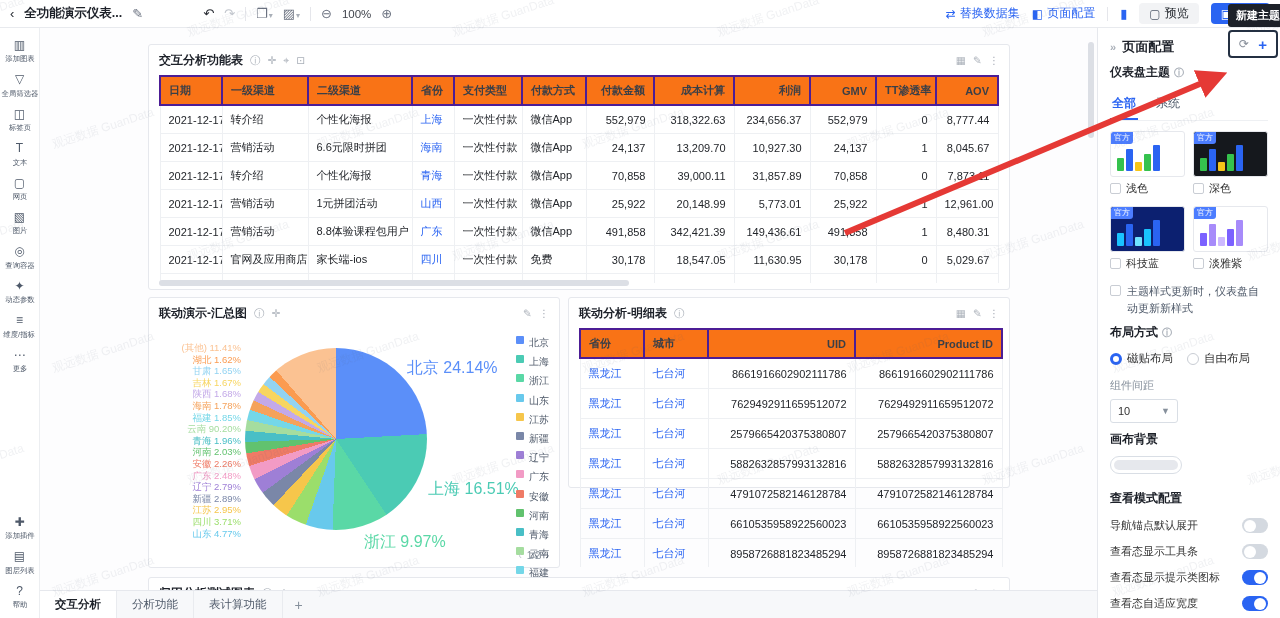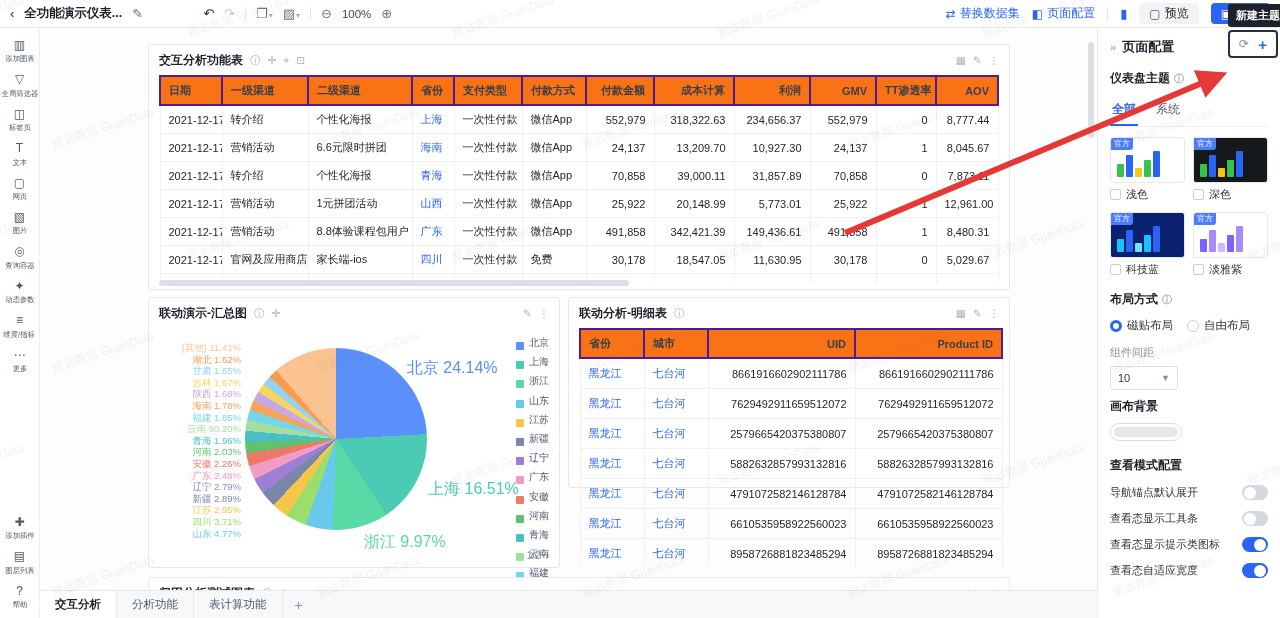--- a/index.html
+++ b/index.html
@@ -50,35 +50,35 @@
 .num{text-align:right}
 .lnk{color:#2A64F2;cursor:pointer}
 .hscroll{position:absolute;left:10px;bottom:3px;width:470px;height:6px;border-radius:3px;background:#DCDFE5;cursor:pointer}
 .vscroll-canvas{position:absolute;right:3px;top:14px;width:6px;height:96px;border-radius:3px;background:#DCDFE5;cursor:pointer;z-index:5}
 
 .pie-area{position:relative;height:239px}
 #pie{position:absolute;left:96px;top:20px;width:182px;height:182px;border-radius:50%}
 .pl{position:absolute;font-size:16px;white-space:nowrap}
 .pls{position:absolute;left:2px;width:90px;text-align:right;font-size:9.5px;white-space:nowrap}
 .legend{position:absolute;right:10px;top:8px;display:flex;flex-direction:column;gap:5.2px}
-.lg-item{display:flex;align-items:flex-end;gap:5px;font-size:10px;color:#4E5969;cursor:pointer}
+.lg-item{display:flex;align-items:flex-start;gap:5px;font-size:10px;color:#4E5969;cursor:pointer}
 .lg-item i{width:8px;height:8px;border-radius:1px;display:inline-block;flex:none}
 .lg-page{position:absolute;right:10px;bottom:6px;font-size:10px;color:#86909C;display:flex;gap:5px;align-items:center}
 .lg-page .pg-prev{color:#C3C7CE;cursor:pointer}
 .lg-page .pg-next{color:#4E5969;cursor:pointer}
 
 .btabs{position:absolute;left:40px;top:590px;width:1057px;height:28px;background:#F7F8FA;border-top:1px solid #E6E8ED;display:flex;align-items:stretch;z-index:20}
 .btab{display:flex;align-items:center;padding:0 15px;font-size:11.5px;color:#4E5969;border-right:1px solid #E9EBEF;cursor:pointer;white-space:nowrap}
 .btab.active{background:#fff;color:#1D2129;font-weight:700}
 .btab-add{display:flex;align-items:center;padding:0 12px;color:#86909C;font-size:14px;cursor:pointer}
 
 .rpanel{position:absolute;left:1097px;top:28px;width:183px;bottom:0;background:#fff;border-left:1px solid #E6E8ED;padding:10px 12px;z-index:20;overflow:hidden}
 .rp-header{display:flex;align-items:center;gap:6px;font-size:13px;font-weight:700;color:#1D2129}
 .collapse{color:#A9AFB8;font-size:11px;cursor:pointer}
-.sec-title{font-size:12px;font-weight:700;color:#1D2129;display:flex;gap:4px;align-items:center;margin-top:14px}
+.sec-title{font-size:12px;font-weight:700;color:#1D2129;display:flex;gap:4px;align-items:center;margin-top:8px}
 .info{color:#A9AFB8;font-size:10px;font-style:normal}
 .tabs{display:flex;gap:16px;border-bottom:1px solid #EEF0F3;margin-top:10px}
 .tab{padding:4px 2px 6px;font-size:12px;color:#4E5969;cursor:pointer}
 .tab.active{color:#2A64F2;border-bottom:2px solid #2A64F2;font-weight:700}
 .tgrid{display:grid;grid-template-columns:1fr 1fr;gap:10px 8px;margin-top:10px}
 .tcard{cursor:pointer}
 .thumb{position:relative;height:46px;border:1px solid #E6E8ED;border-radius:3px;display:flex;align-items:flex-end;gap:2px;padding:5px 5px 5px 6px;overflow:hidden}
 .badge{position:absolute;top:0;left:0;background:#4C7DFF;color:#fff;font-size:8px;padding:1px 3px;border-radius:2px 0 3px 0;line-height:1.2}
 .bar{width:7px;border-radius:1px;flex:none}
 .tlabel{display:flex;gap:5px;align-items:center;margin-top:4px;font-size:11px;color:#333}
@@ -627,20 +627,24 @@
             <i class="bar" style="height:17px;background:#7B61FF"></i>
             <i class="bar" style="height:26px;background:#A78BFA"></i>
           </div>
           <div class="tlabel">
             <span class="cbx"></span>
             <span>淡雅紫</span>
           </div>
         </div>
       </div>
 
+    <div class="autoupd">
+      <span class="cbx"></span>
+      <span>主题样式更新时，仪表盘自动更新新样式</span>
+    </div>
 
     <div class="sec-title">
       <span>布局方式</span>
       <i class="info">ⓘ</i>
     </div>
     <div class="radrow">
       <span class="radopt">
           <span class="radio sel"></span>
           <span>磁贴布局</span>
         </span>

